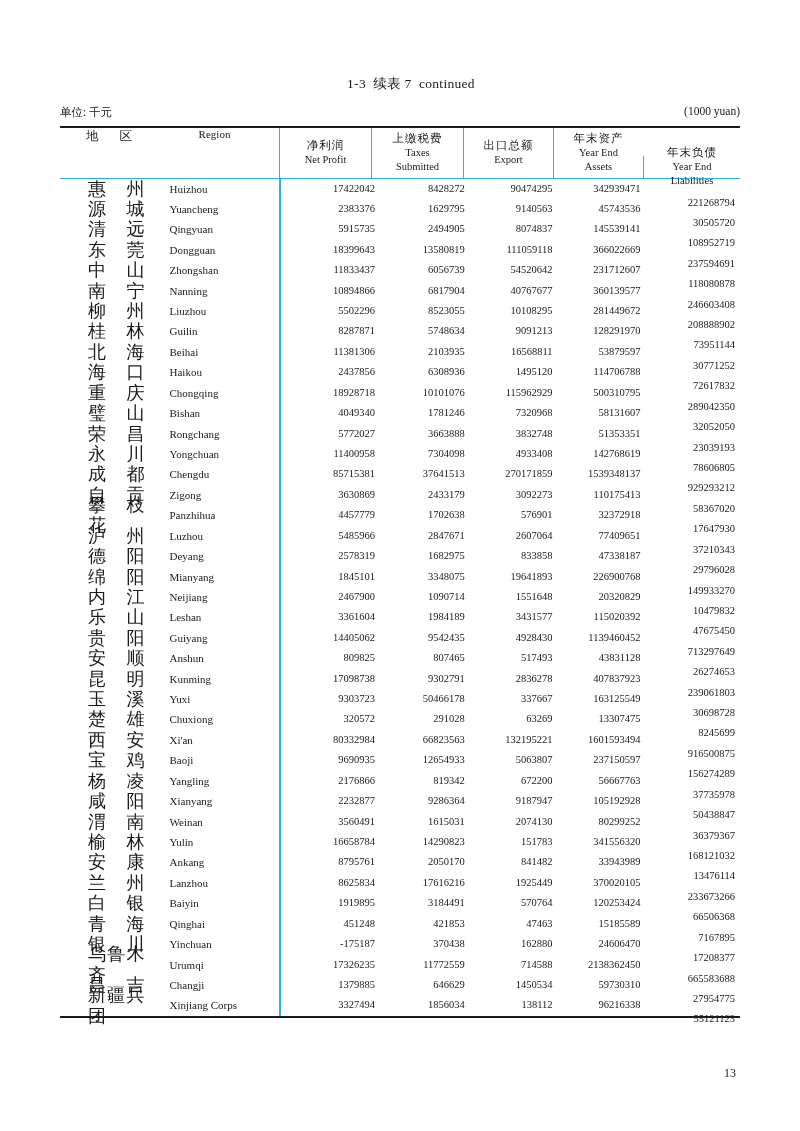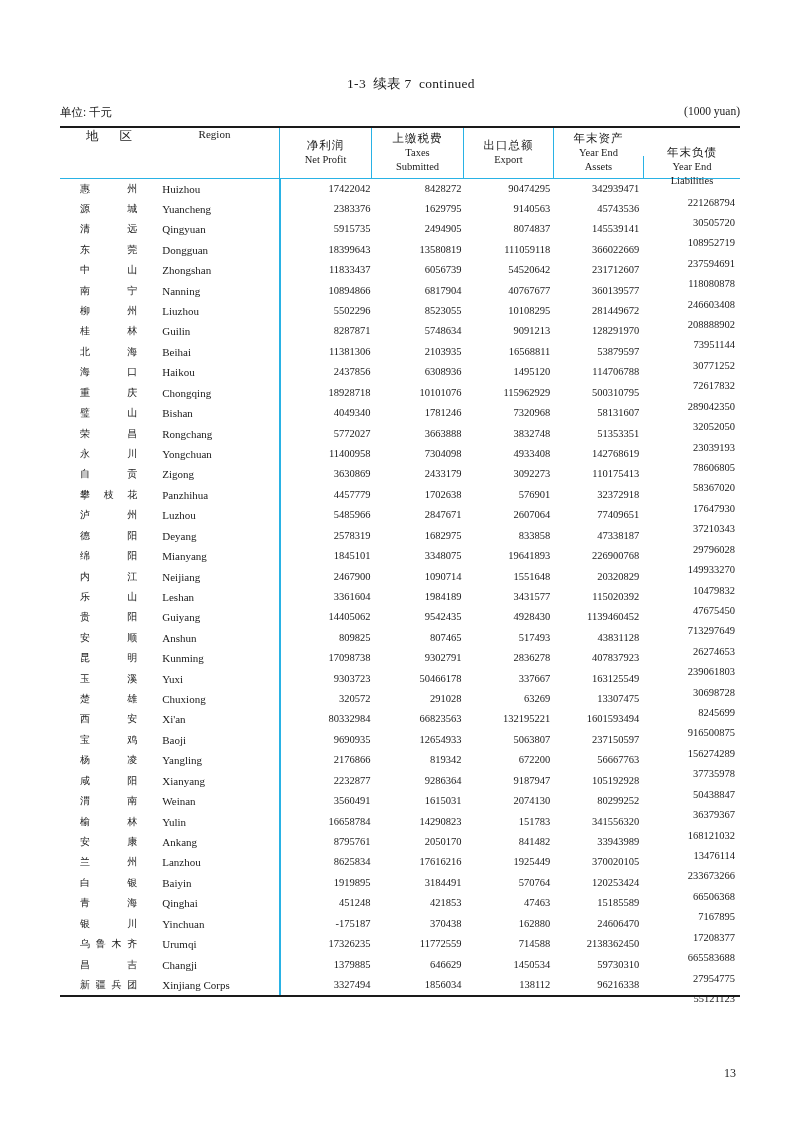--- a/index.html
+++ b/index.html
@@ -45,22 +45,22 @@
   .hcol .hcncol{font-size:11.5px;letter-spacing:1px;}
   .hcol .hen{font-size:10.5px;}
   .c1{width:92px;} .c2{width:92px;} .c3{width:90px;} .c4{width:90px;} .c5{width:97px;margin-top:28px;}
   .tbody{position:relative;}
   .vline{
     position:absolute;left:219px;top:0;bottom:0;width:1.5px;
     background:var(--accent);
   }
   .row{display:flex;height:20.43px;line-height:20.43px;align-items:center;}
   .cn{
-    display:inline-block;margin-left:20px;width:58px;
-    font-size:10px;text-align:justify;text-align-last:justify;
+    display:inline-block;margin-left:28px;width:58px;
+    font-size:18px;text-align:justify;text-align-last:justify;
     line-height:20.43px;
   }
   .py{width:124px;margin-left:25px;font-size:11px;box-sizing:border-box;}
   .num{
     text-align:right;padding-right:5px;font-size:10.5px;box-sizing:border-box;
     font-variant-numeric:lining-nums;
   }
   .pagenum{
     position:absolute;top:1066px;right:64px;font-size:12px;
   }
@@ -256,20 +256,29 @@
   <div class="row">
     <span class="cn">永 川</span>
     <span class="py">Yongchuan</span>
     <span class="num c1 v1">11400958</span>
     <span class="num c2 v2">7304098</span>
     <span class="num c3 v3">4933408</span>
     <span class="num c4 v4">142768619</span>
     <span class="num c5 v5">78606805</span>
   </div>
 
+  <div class="row">
+    <span class="cn">成 都</span>
+    <span class="py">Chengdu</span>
+    <span class="num c1 v1">85715381</span>
+    <span class="num c2 v2">37641513</span>
+    <span class="num c3 v3">270171859</span>
+    <span class="num c4 v4">1539348137</span>
+    <span class="num c5 v5">929293212</span>
+  </div>
 
   <div class="row">
     <span class="cn">自 贡</span>
     <span class="py">Zigong</span>
     <span class="num c1 v1">3630869</span>
     <span class="num c2 v2">2433179</span>
     <span class="num c3 v3">3092273</span>
     <span class="num c4 v4">110175413</span>
     <span class="num c5 v5">58367020</span>
   </div>

